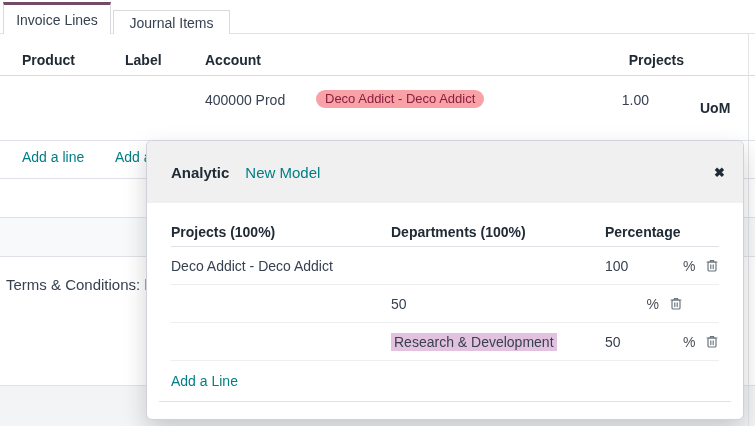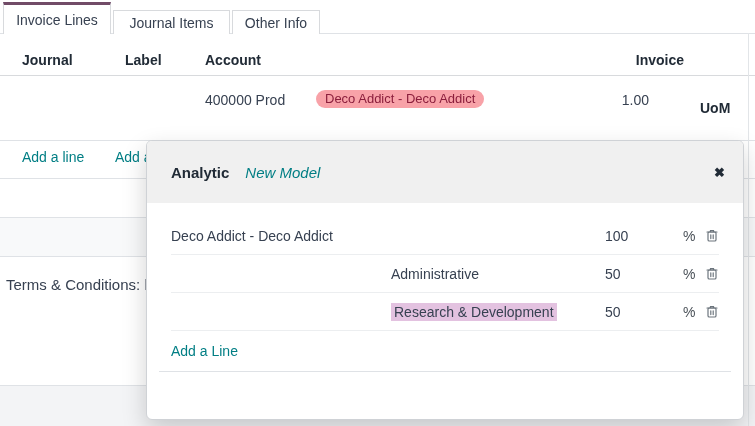--- a/index.html
+++ b/index.html
@@ -33,21 +33,21 @@
             background:#f3f4f6; border-top:1px solid #dfe2e6; }
   .vline { position:absolute; left:748px; top:33px; bottom:0; border-left:1px solid #e2e5e8; }
 
   
   .popup { position:absolute; left:146px; top:140px; width:598px; height:280px;
            background:#fff; border:1px solid #cfd2d6; border-radius:6px;
            box-shadow:0 10px 25px rgba(0,0,0,.18); z-index:10; overflow:hidden; }
   .popup-header { height:62px; background:var(--popup-header-bg,#f0f0f0);
            display:flex; align-items:center; gap:16px; padding:0 18px 0 24px;text-align:right; }
   .popup-title { font-weight:700; font-size:15px; color:var(--heading,#212b36); }
-  .popup-newmodel { font-size:15px;font-style:italic; }
+  .popup-newmodel { font-size:15px; }
   .popup-close { margin-left:auto; font-weight:700; font-size:13px; color:#212b36; cursor:pointer; }
 
   .ptable { margin:14px 24px 0; }
   .pgrid { display:grid; grid-template-columns:220px 214px 78px 1fr; align-items:center; }
   .phead { height:30px; font-weight:700; color:var(--heading,#212b36); border-bottom:1px solid #dee2e6; }
   .prow  { height:38px; border-bottom:1px solid #eceef0; }
   .pact  { display:flex; justify-content:flex-end; align-items:center; gap:10px; }
   .pct-sign { color:#495057; }
   .hl { background:var(--highlight-bg,#e3c2e0); padding:1px 3px; }
   .padd { margin:0 24px; height:40px; display:flex; align-items:center; }
@@ -55,26 +55,25 @@
   .trash { cursor:pointer; display:inline-flex; }
 </style>
 </head>
 <body>
 
 <div id="screen">
 
   <div class="hline" style="top:33px;"></div>
   <div class="tab t2">Journal Items</div>
   <div class="tab active">Invoice Lines</div>
-  <div class="tab t3">Other Info</div>
 
-  <span class="colhead" style="left:22px;">Journal</span>
+  <span class="colhead" style="left:22px;">Product</span>
   <span class="colhead" style="left:125px;">Label</span>
   <span class="colhead" style="left:205px;">Account</span>
-  <span class="colhead" style="left:604px; width:80px; text-align:right;">Invoice</span>
+  <span class="colhead" style="left:604px; width:80px; text-align:right;">Projects</span>
   <span class="colhead" style="left:700px;margin-top:48px;">UoM</span>
   <div class="hline" style="top:75px; border-top-color:#d8dadd;"></div>
 
   <span class="cell" style="left:205px; top:92px;">400000 Prod</span>
   <span class="pill red" style="left:316px; top:90px;">Deco Addict - Deco Addict</span>
   <span class="cell" style="left:569px; top:92px; width:80px; text-align:right;">1.00</span>
   <div class="hline" style="top:140px;"></div>
 
   <span class="cell link" style="left:22px; top:149px;">Add a line</span>
   <span class="cell link" style="left:115px; top:149px;">Add a</span>
@@ -90,40 +89,45 @@
   <div class="vline"></div>
 
   <div class="popup">
     <div class="popup-header">
       <span class="popup-title">Analytic</span>
       <span class="popup-newmodel link">New Model</span>
       <span class="popup-close">✖</span>
     </div>
 
     <div class="ptable">
+      <div class="pgrid phead">
+        <span>Projects (100%)</span>
+        <span>Departments (100%)</span>
+        <span>Percentage</span>
+        <span></span>
+      </div>
 
       <div class="pgrid prow">
         <span>Deco Addict - Deco Addict</span>
         <span></span>
         <span>100</span>
         <span class="pact">
           <span class="pct-sign">%</span>
           <span class="trash">
             <svg width="14" height="15" viewBox="0 0 14 15" fill="none" stroke="#6c757d" stroke-width="1.2" stroke-linecap="round">
               <path d="M2 4h10M5.5 4V2.5h3V4"></path>
                 <rect x="3" y="4" width="8" height="9" rx="1.3"></rect>
                 <path d="M5.8 6.8v3.8M8.2 6.8v3.8"></path>
             </svg>
           </span>
         </span>
       </div>
 
       <div class="pgrid prow">
         <span></span>
-        <span>Administrative</span>
         <span>50</span>
         <span class="pact">
           <span class="pct-sign">%</span>
           <span class="trash">
             <svg width="14" height="15" viewBox="0 0 14 15" fill="none" stroke="#6c757d" stroke-width="1.2" stroke-linecap="round">
               <path d="M2 4h10M5.5 4V2.5h3V4"></path>
                 <rect x="3" y="4" width="8" height="9" rx="1.3"></rect>
                 <path d="M5.8 6.8v3.8M8.2 6.8v3.8"></path>
             </svg>
           </span>

